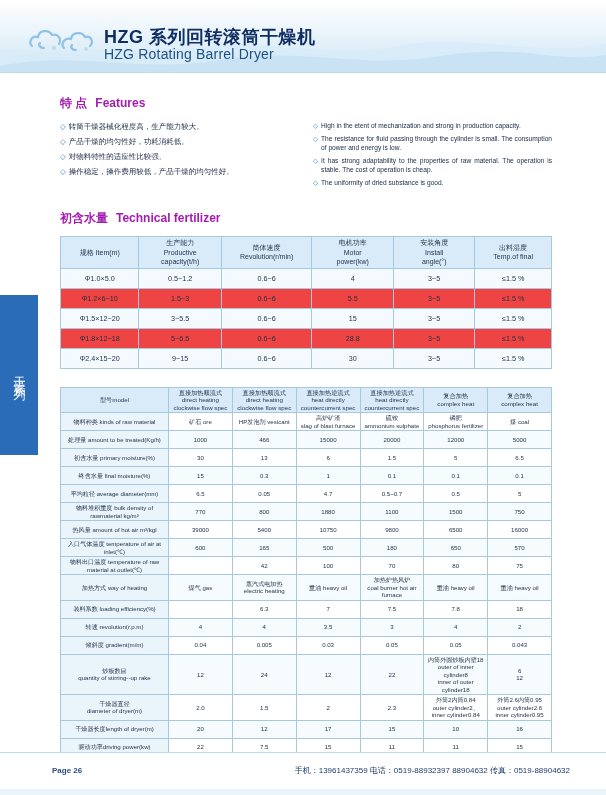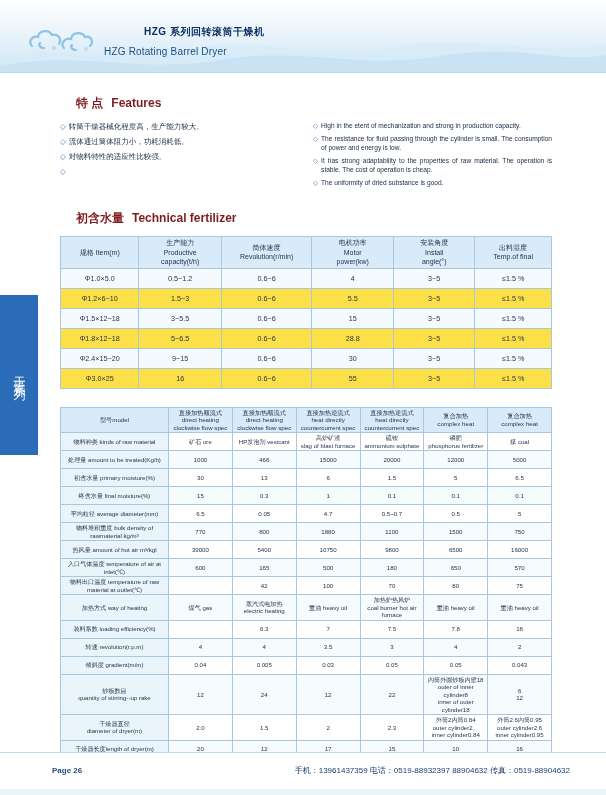--- a/index.html
+++ b/index.html
@@ -16,42 +16,42 @@
     position:absolute;left:0;top:0;width:606px;height:72px;
     background:linear-gradient(to bottom,#ffffff 0%,#eaf4fb 45%,#cfe6f5 100%);
     border-bottom:1px solid #b9d9ee;
   }
   .header-wave{
     position:absolute;left:0;top:0;width:606px;height:72px;
     overflow:hidden;
   }
   .header-title{
     position:absolute;left:104px;top:25px;
-    font-size:10px;font-weight:bold;color:#0f2f63;letter-spacing:.5px;margin-left:40px;
+    font-size:18px;font-weight:bold;color:#0f2f63;letter-spacing:.5px;
   }
   .header-sub{
     position:absolute;left:104px;top:46px;
-    font-size:10px;color:#1d4f86;letter-spacing:.2px;
+    font-size:14px;color:#1d4f86;letter-spacing:.2px;
   }
   
   .side-bar{
     position:absolute;left:0;top:295px;width:38px;height:160px;
     background:#2b6cb8;
   }
   .side-bar-text{
     position:absolute;left:0;top:0;width:38px;height:160px;
     display:flex;align-items:center;justify-content:center;
     color:#ffffff;font-size:12px;letter-spacing:4px;
     writing-mode:vertical-rl;text-orientation:upright;
     font-family:"DejaVu Sans", sans-serif;
   }
   
   .content{position:absolute;left:60px;top:95px;width:492px;}
   .sec-title{
-    font-size:12px;font-weight:bold;color:#7f1d1d;margin:0 0 9px 16px;
+    font-size:12px;font-weight:bold;color:#a21caf;margin:0 0 9px 0;
   }
   .sec-title .en{font-family:"Liberation Sans",sans-serif;margin-left:8px;}
   .feat-wrap{display:flex;gap:14px;margin-bottom:20px;}
   .feat-col{width:50%;}
   .feat-line{
     font-size:7.5px;line-height:12px;color:#20304a;margin-bottom:3px;
     display:flex;
   }
   .feat-line .bullet{color:#3a7fc1;margin-right:3px;flex:0 0 auto;}
   .feat-col.en .feat-line{font-size:6.6px;line-height:9.5px;text-align:justify;}
@@ -60,21 +60,21 @@
   .t1{margin-top:4px;margin-bottom:18px;}
   .t1 th,.t1 td{
     border:1px solid #a8c8e2;
     text-align:center;font-size:7.2px;color:#1f2f48;
     height:17px;padding:1px 18px;
   }
   .t1 th{
     background:#d9ebf8;font-weight:normal;line-height:9.5px;font-size:7px;
     height:26px;
   }
-  .t1 td{background:#fde047;}
+  .t1 td{background:#ef4444;}
   .t1 tr:nth-child(odd) td{background:#f4fafe;}
   
   .t2{margin-top:2px;}
   .t2 th,.t2 td{
     border:1px solid #a8c8e2;
     text-align:center;font-size:6.1px;color:#1f2f48;
     height:15px;padding:1px 1px;line-height:7.5px;
   }
   .t2 th{background:#d9ebf8;font-weight:normal;height:22px;font-size:6.2px;}
   .t2 td:first-child{background:#eaf4fb;font-size:6.1px;}
@@ -135,28 +135,29 @@
   </div>
 
   <div class="feat-wrap">
     <div class="feat-col cn">
       <div class="feat-line">
           <span class="bullet">◇</span>
           <span>转筒干燥器械化程度高，生产能力较大。</span>
         </div>
       <div class="feat-line">
           <span class="bullet">◇</span>
-          <span>流体通过筒体阻力小，功耗消耗低。</span>
+          <span>产品干燥的均匀性好，功耗消耗低。</span>
         </div>
       <div class="feat-line">
           <span class="bullet">◇</span>
           <span>对物料特性的适应性比较强。</span>
         </div>
       <div class="feat-line">
           <span class="bullet">◇</span>
+          <span>操作稳定，操作费用较低，产品干燥的均匀性好。</span>
         </div>
     </div>
     <div class="feat-col en">
       <div class="feat-line">
           <span class="bullet">◇</span>
           <span>High in the etent of mechanization and strong in production capacity.</span>
         </div>
       <div class="feat-line">
           <span class="bullet">◇</span>
           <span>The resistance for fluid passing through the cylinder is small. The consumption of power and energy is low.</span>
@@ -198,48 +199,40 @@
         </tr>
         <tr>
           <td>Φ1.2×6~10</td>
           <td>1.5~3</td>
           <td>0.6~6</td>
           <td>5.5</td>
           <td>3~5</td>
           <td>≤1.5 %</td>
         </tr>
         <tr>
-          <td>Φ1.5×12~18</td>
+          <td>Φ1.5×12~20</td>
           <td>3~5.5</td>
           <td>0.6~6</td>
           <td>15</td>
           <td>3~5</td>
           <td>≤1.5 %</td>
         </tr>
         <tr>
           <td>Φ1.8×12~18</td>
           <td>5~6.5</td>
           <td>0.6~6</td>
           <td>28.8</td>
           <td>3~5</td>
           <td>≤1.5 %</td>
         </tr>
         <tr>
           <td>Φ2.4×15~20</td>
           <td>9~15</td>
           <td>0.6~6</td>
           <td>30</td>
-          <td>3~5</td>
-          <td>≤1.5 %</td>
-        </tr>
-        <tr>
-          <td>Φ3.0×25</td>
-          <td>16</td>
-          <td>0.6~6</td>
-          <td>55</td>
           <td>3~5</td>
           <td>≤1.5 %</td>
         </tr>
       </tbody>
   </table>
 
   <table class="t2">
     <thead>
         <tr id="t2head">
           <th style="width: 22%;">型号model</th>

